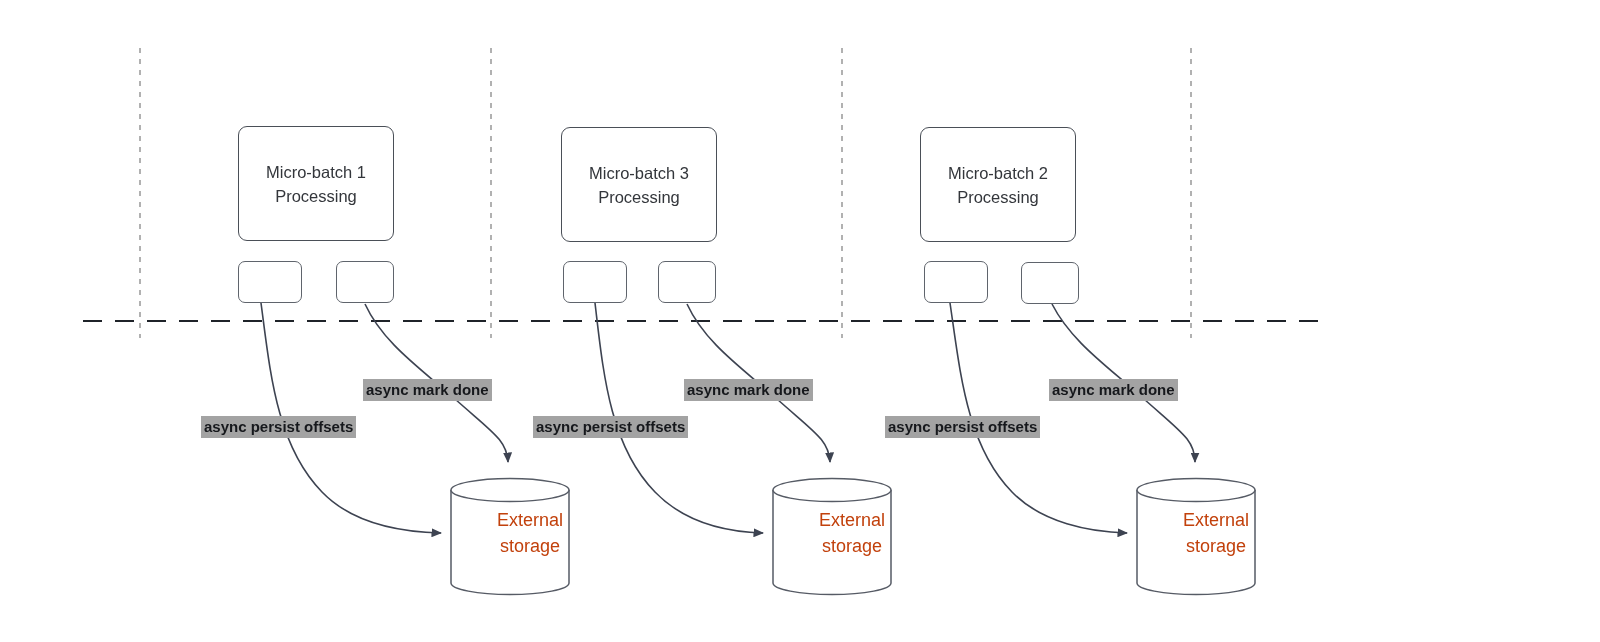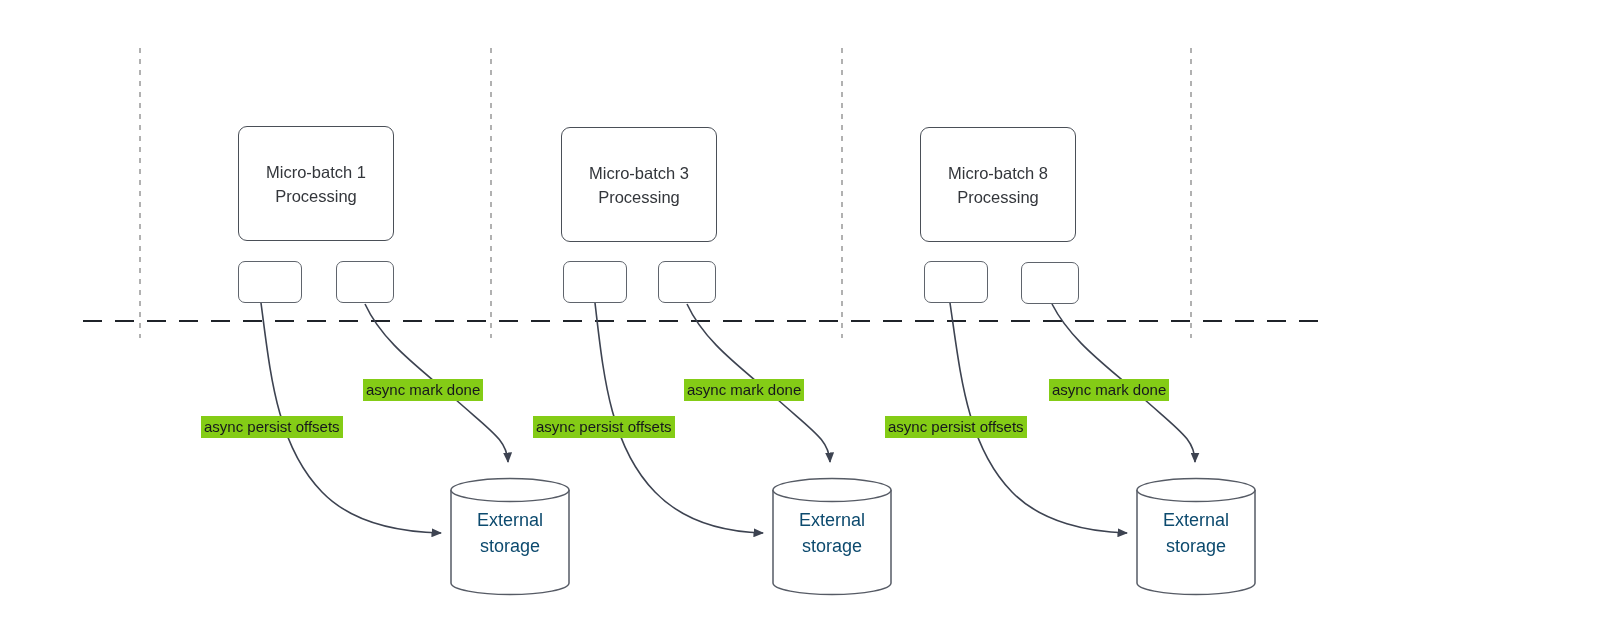--- a/index.html
+++ b/index.html
@@ -35,34 +35,35 @@
     position: absolute;
     height: 42px;
     border: 1.5px solid #5f646c;
     border-radius: 7px;
     background: #ffffff;
     box-sizing: border-box;
   }
   .async-label {
     position: absolute;
     font-size: 15px;
-    font-weight: normal;
+    font-weight: bold;
     color: #16181c;
     white-space: nowrap;
-    background: #84cc16;
+    background: #a3a3a3;
     padding: 1px 3px;
     line-height: 20px;
   }
   .storage-text {
     position: absolute;
     width: 118px;
     text-align: center;
     font-size: 18px;
     line-height: 26px;
-    color: #0c4a6e;
+    color: #c2410c;
+    padding-left: 20px;
   }
   .time-label {
     position: absolute;
     font-size: 19px;
     color: #3a3f4a;
     white-space: nowrap;
     margin-left: 8px;
   }
 </style>
 </head>
@@ -135,21 +136,21 @@
   <div class="mini-box" style="left:658px; top:261px; width:58px;"></div>
   <div class="async-label" style="left:533px; top:416px;">async persist offsets</div>
   <div class="async-label" style="left:684px; top:379px;">async mark done</div>
   <div class="storage-text" style="left:773px; top:507px;">
     <div>External</div>
     <div>storage</div>
   </div>
 
   <div class="proc-box" style="left:920px; top:127px;">
     <div>
-      <div>Micro-batch 8</div>
+      <div>Micro-batch 2</div>
       <div>Processing</div>
     </div>
   </div>
   <div class="mini-box" style="left:924px; top:261px; width:64px;"></div>
   <div class="mini-box" style="left:1021px; top:262px; width:58px;"></div>
   <div class="async-label" style="left:885px; top:416px;">async persist offsets</div>
   <div class="async-label" style="left:1049px; top:379px;">async mark done</div>
   <div class="storage-text" style="left:1137px; top:507px;">
     <div>External</div>
     <div>storage</div>

